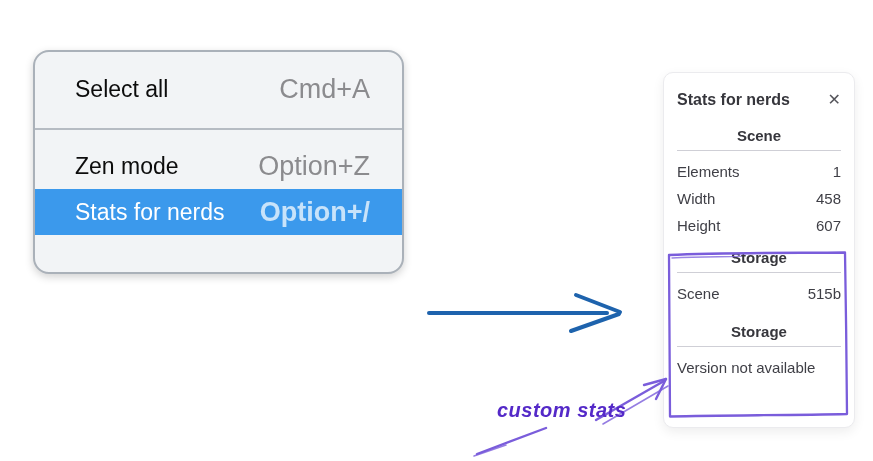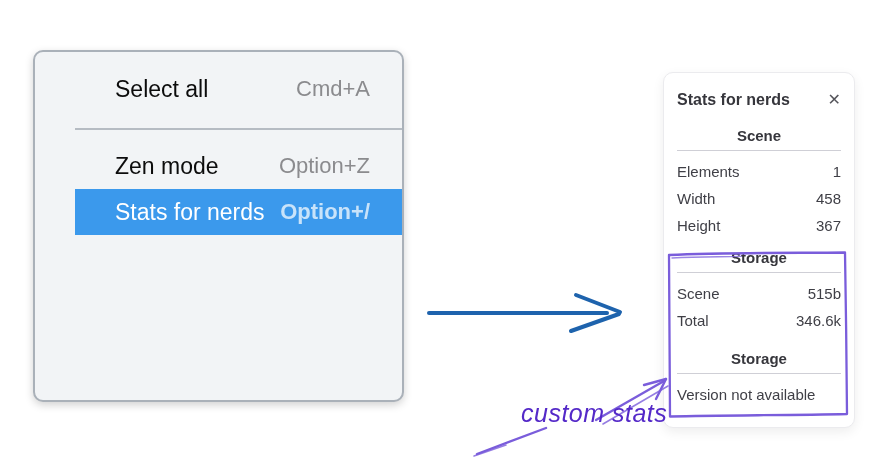--- a/index.html
+++ b/index.html
@@ -3,47 +3,45 @@
 <meta charset="utf-8">
 <style>
   html,body{margin:0;padding:0;background:#ffffff;}
   .canvas{
     position:relative;width:873px;height:461px;background:#ffffff;overflow:hidden;
     font-family:"Liberation Sans", sans-serif;
   }
 
   
   .menu{
-    position:absolute;left:33px;top:50px;width:371px;height:352px;
-    background:#f2f4f6;border:2px solid #aab1b9;border-radius:10px;
+    position:absolute;left:33px;top:50px;width:371px;height:224px;
+    background:#f2f4f6;border:2px solid #aab1b9;border-radius:16px;
     box-shadow:0 3px 9px rgba(0,0,0,0.18);
     box-sizing:border-box;
-    padding-left:40px;
   }
   .menu-item{
     height:46px;display:flex;align-items:center;justify-content:space-between;
     padding:0 32px 0 40px;cursor:default;
   }
   .menu-item:first-child{margin-top:14px;}
   .menu-item .label{font-size:23px;color:#0c0c0c;}
-  .menu-item .shortcut{font-size:22px;color:#8b8b8e;}
+  .menu-item .shortcut{font-size:27px;color:#8b8b8e;}
   .menu-divider{height:2px;background:#b6bcc3;margin:16px 0 13px 0;}
   .menu-item.selected{background:var(--highlight,#3b99ec);}
   .menu-item.selected .label{color:#ffffff;}
   .menu-item.selected .shortcut{color:rgba(255,255,255,0.72);font-weight:bold;}
 
   
   .overlay{position:absolute;left:0;top:0;width:873px;height:461px;pointer-events:none;}
   .blue-arrow{color:var(--arrow-blue,#1e63ad);}
   .purple-ink{color:var(--ann-purple,#7a5ddb);}
   .custom-stats{
     position:absolute;left:497px;top:399px;width:160px;
-    font-size:25px;font-weight:400;font-style:italic;letter-spacing:0.5px;
+    font-size:20px;font-weight:700;font-style:italic;letter-spacing:0.5px;
     color:var(--ann-text,#5429c8);
-    margin-left:24px;
   }
 
   
   .panel{
     position:absolute;left:663px;top:72px;width:192px;height:356px;
     background:#ffffff;border:1px solid #ebebee;border-radius:10px;
     box-shadow:0 4px 12px rgba(0,0,0,0.07);
     box-sizing:border-box;padding:16px 13px 0 13px;
     color:#3f3f46;font-size:15px;
   }
@@ -91,34 +89,30 @@
       <div class="stat-row">
         <span>Elements</span>
         <span>1</span>
       </div>
       <div class="stat-row">
         <span>Width</span>
         <span>458</span>
       </div>
       <div class="stat-row">
         <span>Height</span>
-        <span>367</span>
+        <span>607</span>
       </div>
     </div>
 
     <div>
       <div class="sec-h tight">Storage</div>
       <div class="sec-hr"></div>
       <div class="stat-row">
         <span>Scene</span>
         <span>515b</span>
-      </div>
-      <div class="stat-row">
-        <span>Total</span>
-        <span>346.6k</span>
       </div>
     </div>
 
     <div>
       <div class="sec-h">Storage</div>
       <div class="sec-hr"></div>
       <div class="note-row">Version not available</div>
     </div>
   </div>
 

